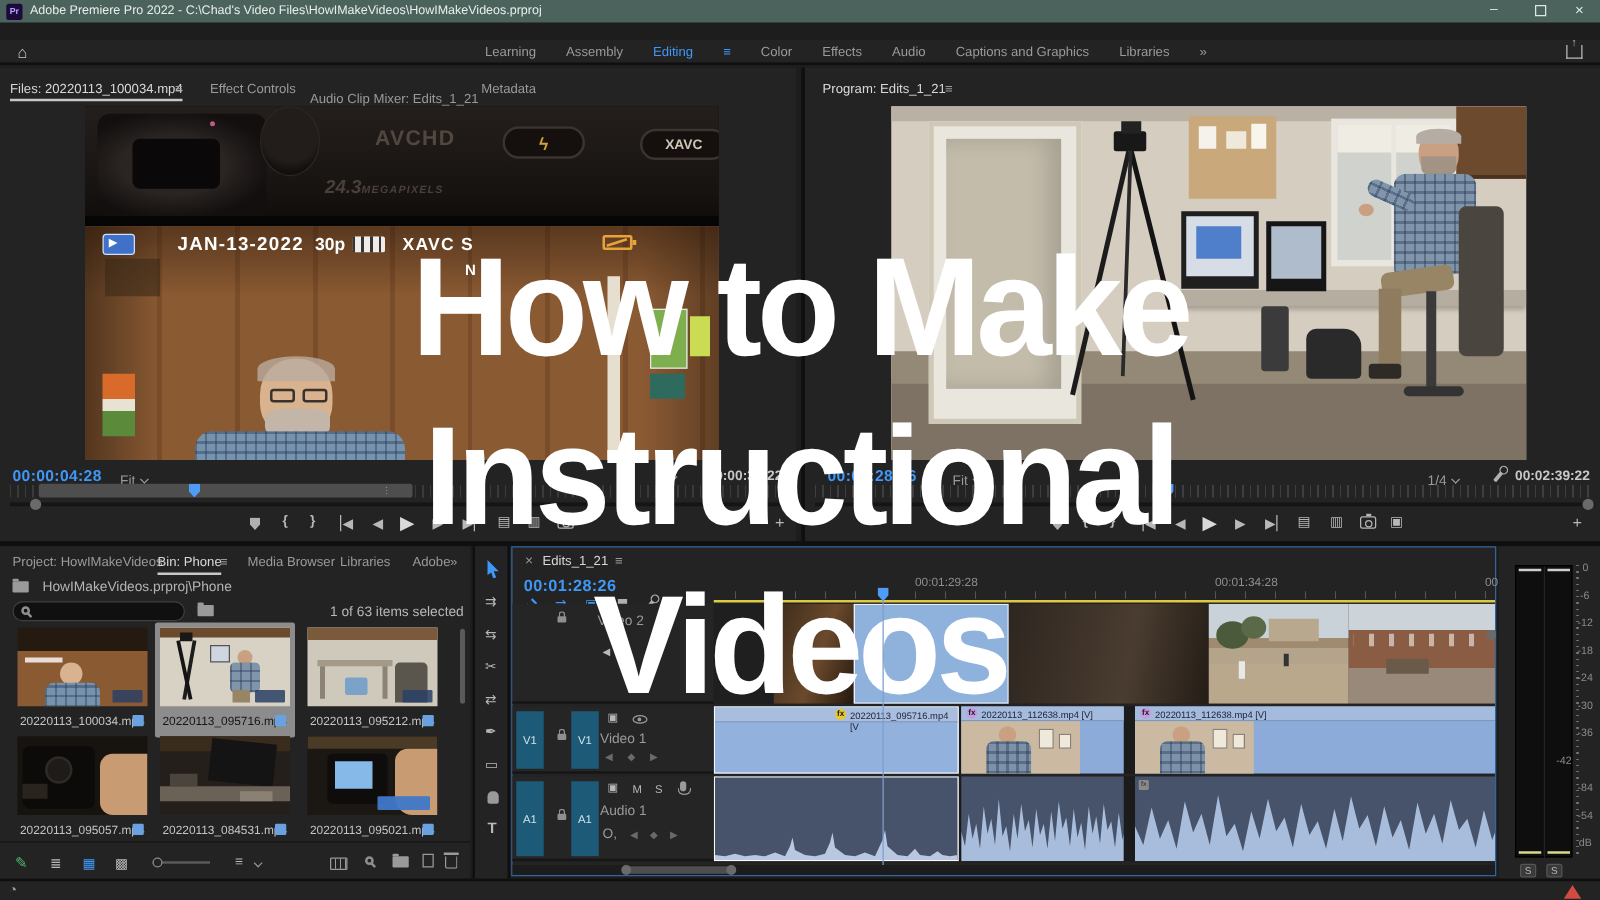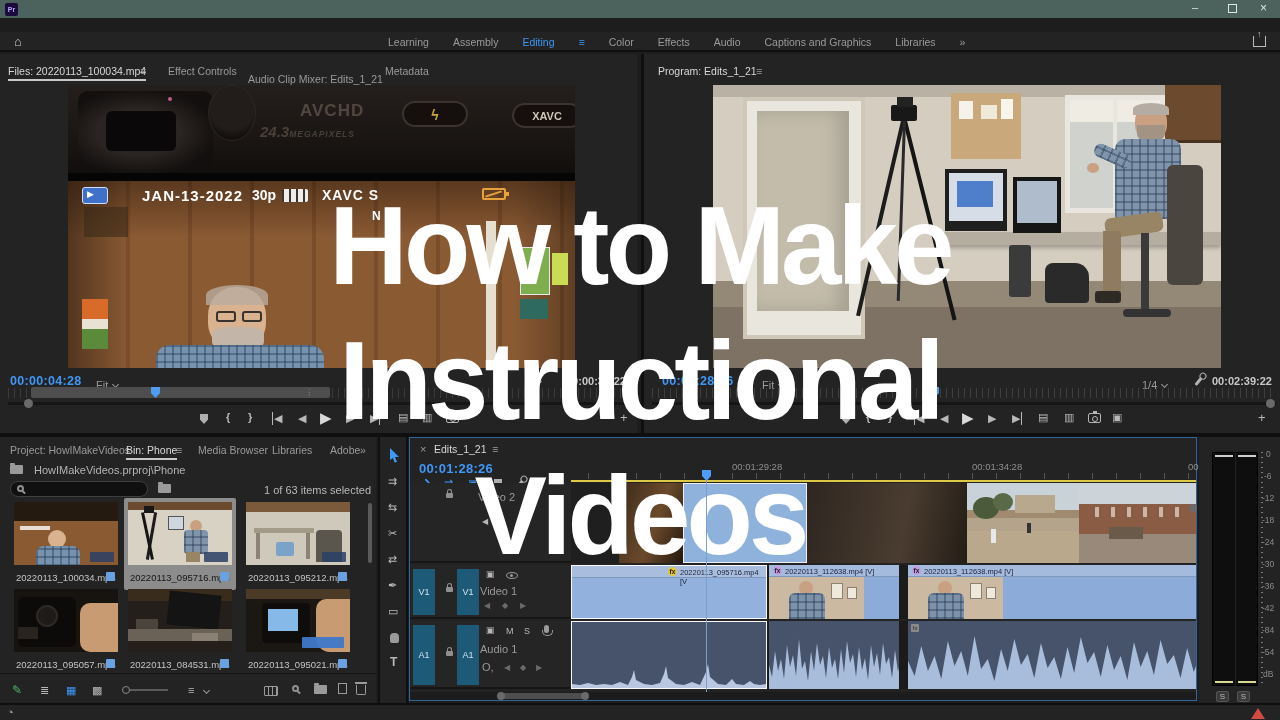--- a/index.html
+++ b/index.html
@@ -50,20 +50,21 @@
   .plaid{background-image:repeating-linear-gradient(0deg,rgba(35,55,85,.4) 0 2px,transparent 2px 8px),repeating-linear-gradient(90deg,rgba(35,55,85,.4) 0 2px,transparent 2px 8px);}
   .bigline{position:absolute;left:0;width:1280px;text-align:center;color:#fff;font-weight:bold;font-size:112px;letter-spacing:-4px;line-height:1;transform:scaleX(.97);}
 </style>
 </head>
 <body>
 
 <div id="app">
 
   <div class="abs" style="left:0;top:0;width:1280px;height:18px;background:#4b635c;">
     <div class="abs" style="left:5px;top:3px;width:13px;height:13px;background:#1b0b3d;border-radius:2px;color:#b9a6ff;font-size:7px;font-weight:bold;text-align:center;line-height:13px;">Pr</div>
+    <div class="abs" style="left:24px;top:3px;font-size:10px;color:#e7efe9;">Adobe Premiere Pro 2022 - C:\Chad's Video Files\HowIMakeVideos\HowIMakeVideos.prproj</div>
     <div class="abs" style="left:1192px;top:1px;font-size:11px;color:#dfe7e2;">–</div>
     <div class="abs" style="left:1228px;top:4px;width:9px;height:9px;border:1px solid #dfe7e2;"></div>
     <div class="abs" style="left:1260px;top:1px;font-size:12px;color:#dfe7e2;">×</div>
   </div>
 
 
   <div class="abs" style="left:0;top:32px;width:1280px;height:20px;background:#232323;border-bottom:2px solid #0f0f0f;">
     <span class="abs" style="left:14px;top:2px;color:#c9c9c9;font-size:13px;">⌂</span>
     <div class="abs" style="left:388px;top:4px;display:flex;gap:24px;">
       <span class="tab">Learning</span>
@@ -90,21 +91,21 @@
     <span class="abs tab" style="left:385px;top:11px;">Metadata</span>
 
     <div class="abs" style="left:68px;top:31px;width:507px;height:283px;background:#141110;overflow:hidden;">
 
       <div class="abs" style="left:0;top:0;width:507px;height:97px;background:linear-gradient(180deg,#241f1c,#171311 70%,#0e0b0a);"></div>
       <div class="abs" style="left:10px;top:6px;width:135px;height:82px;background:radial-gradient(ellipse at 45% 50%,#2a2422 0 40%,#120f0e 75%);border-radius:10px;"></div>
       <div class="abs" style="left:38px;top:26px;width:70px;height:40px;background:#0a0808;border-radius:6px;"></div>
       <div class="abs" style="left:100px;top:12px;width:4px;height:4px;border-radius:50%;background:#c05a8a;"></div>
       <div class="abs" style="left:140px;top:0;width:48px;height:56px;background:radial-gradient(circle at 50% 40%,#221d1a 0 55%,#120f0d 75%);border-radius:50%;border:1px solid #2c2624;"></div>
       <div class="abs" style="left:232px;top:16px;color:#52473f;font-weight:bold;font-size:17px;letter-spacing:1px;">AVCHD</div>
-      <div class="abs" style="left:192px;top:38px;color:#4a403a;font-weight:bold;font-style:italic;font-size:15px;text-align:center;"><span>24.3</span><span style="font-size:8.5px;letter-spacing:1px;">MEGAPIXELS</span></div>
+      <div class="abs" style="left:192px;top:56px;color:#4a403a;font-weight:bold;font-style:italic;font-size:15px;text-align:center;"><span>24.3</span><span style="font-size:8.5px;letter-spacing:1px;">MEGAPIXELS</span></div>
       <div class="abs" style="left:334px;top:16px;width:66px;height:26px;border:2px solid #3a332f;border-radius:14px;background:#15100d;text-align:center;"><span style="color:#c9a23a;font-size:14px;font-weight:bold;line-height:24px;">ϟ</span></div>
       <div class="abs" style="left:444px;top:18px;width:70px;height:25px;border:2px solid #3a332f;border-radius:13px;background:#15100d;color:#cfc5b8;font-weight:bold;font-size:11px;text-align:center;line-height:22px;">XAVC</div>
       <div class="abs" style="left:0;top:88px;width:507px;height:8px;background:#060505;"></div>
 
       <div class="abs" style="left:0;top:96px;width:507px;height:187px;background:repeating-linear-gradient(90deg,#8a5a33 0 58px,#7a4d2a 58px 62px),#8a5a33;">
         <div class="abs" style="left:0;top:0;width:507px;height:187px;background:linear-gradient(180deg,rgba(30,15,5,.45),rgba(0,0,0,0) 30%),linear-gradient(90deg,rgba(0,0,0,.4),rgba(0,0,0,0) 12%,rgba(0,0,0,0) 88%,rgba(0,0,0,.3));"></div>
         <div class="abs" style="left:14px;top:118px;width:26px;height:50px;background:linear-gradient(180deg,#d86a2a 0 40%,#e8e2d4 40% 60%,#5a8a3a 60%);"></div>
         <div class="abs" style="left:418px;top:40px;width:10px;height:147px;background:#e6dfd0;"></div>
         <div class="abs" style="left:452px;top:66px;width:30px;height:48px;background:#7fae4e;border:1px solid #e8e8e8;"></div>
         <div class="abs" style="left:484px;top:72px;width:16px;height:32px;background:#cadc53;"></div>
@@ -506,21 +507,21 @@
       <div class="abs" style="left:25px;top:228px;width:18px;height:2px;background:#d8d890;"></div>
     </div>
     <div class="abs" style="left:62px;top:15px;width:2px;height:234px;background:repeating-linear-gradient(180deg,#7a7a7a 0 1px,transparent 1px 5px);"></div>
     <span class="abs" style="left:67px;top:12px;font-size:8.5px;color:#8a8a8a;">0</span>
     <span class="abs" style="left:65px;top:34px;font-size:8.5px;color:#8a8a8a;">-6</span>
     <span class="abs" style="left:63px;top:56px;font-size:8.5px;color:#8a8a8a;">-12</span>
     <span class="abs" style="left:63px;top:78px;font-size:8.5px;color:#8a8a8a;">-18</span>
     <span class="abs" style="left:63px;top:100px;font-size:8.5px;color:#8a8a8a;">-24</span>
     <span class="abs" style="left:63px;top:122px;font-size:8.5px;color:#8a8a8a;">-30</span>
     <span class="abs" style="left:63px;top:144px;font-size:8.5px;color:#8a8a8a;">-36</span>
-    <span class="abs" style="left:63px;top:166px;font-size:8.5px;color:#8a8a8a;">-42</span>
+    <span class="abs" style="left:46px;top:166px;font-size:8.5px;color:#8a8a8a;">-42</span>
     <span class="abs" style="left:63px;top:188px;font-size:8.5px;color:#8a8a8a;">-84</span>
     <span class="abs" style="left:63px;top:210px;font-size:8.5px;color:#8a8a8a;">-54</span>
     <span class="abs" style="left:64px;top:232px;font-size:8.5px;color:#8a8a8a;">dB</span>
     <div class="abs" style="left:17px;top:254px;width:13px;height:11px;background:#3a3a3a;border:1px solid #555;border-radius:2px;color:#bbb;font-size:8px;text-align:center;line-height:10px;">S</div>
     <div class="abs" style="left:38px;top:254px;width:13px;height:11px;background:#3a3a3a;border:1px solid #555;border-radius:2px;color:#bbb;font-size:8px;text-align:center;line-height:10px;">S</div>
   </div>
 
   <div class="abs" style="left:0;top:703px;width:1280px;height:17px;background:#232323;border-top:2px solid #0f0f0f;">
     <span class="abs" style="left:7px;top:1px;color:#9a9a9a;font-size:11px;">◔</span>
     <div class="redtri" style="left:1251px;top:3px;"></div>

